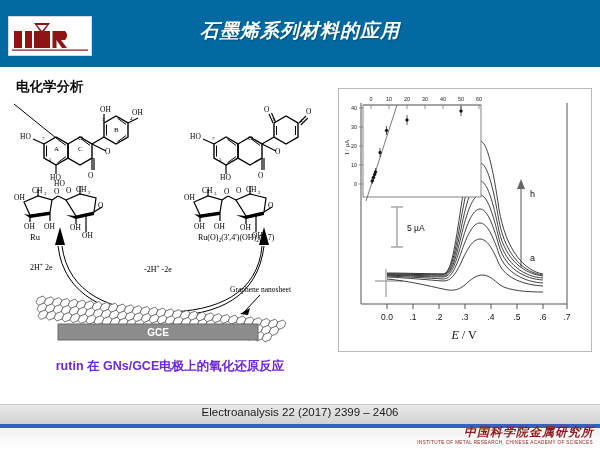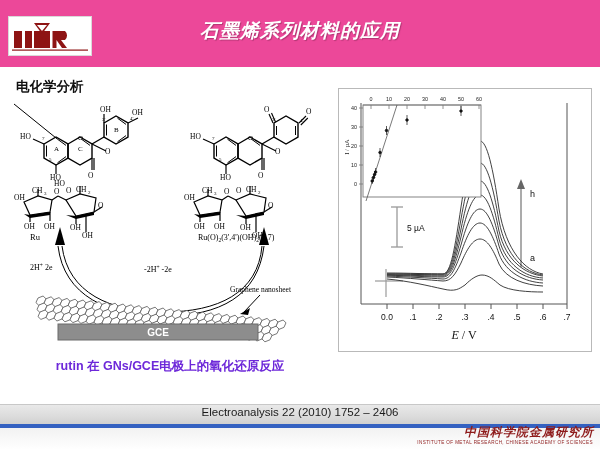--- a/index.html
+++ b/index.html
@@ -4,21 +4,21 @@
 <style>
   html,body{margin:0;padding:0;}
   body{
     width:600px;height:450px;background:#ffffff;
     font-family:"Liberation Sans", sans-serif;
     overflow:hidden;position:relative;
   }
   #slide{position:absolute;left:0;top:0;width:600px;height:450px;background:#fff;}
 
   
-  .header{position:absolute;left:0;top:0;width:600px;height:67px;background:#ec4899;}
+  .header{position:absolute;left:0;top:0;width:600px;height:67px;background:#0369a1;}
   .logo-box{position:absolute;left:8px;top:16px;width:82px;height:38px;background:#fff;
             border:1px solid #d9d9d9;overflow:hidden;}
   .logo-inner{position:absolute;left:3px;top:3px;width:76px;height:32px;}
   .header-title{position:absolute;left:0;top:18px;width:600px;text-align:center;
       color:#ffffff;font-style:italic;font-weight:bold;font-size:19px;letter-spacing:1px;
       text-shadow:1px 1px 1px rgba(0,0,0,.25);}
 
   
   .subtitle{position:absolute;left:16px;top:78px;font-size:13.5px;font-weight:bold;color:#111;}
 
@@ -489,18 +489,18 @@
             <circle cx="122.0" cy="22" r="1.3"></circle>
         </g>
       </g>
     </svg>
   </div>
 
   <div class="cap cap-left">rutin 在 GNs/GCE电极上的氧化还原反应</div>
 
   <div class="footer-grad"></div>
   <div class="footer-bar"></div>
-  <div class="footer-text">Electroanalysis 22 (2010) 1752 – 2406</div>
+  <div class="footer-text">Electroanalysis 22 (2017) 2399 – 2406</div>
   <div class="footer-blue"></div>
   <div class="org-cn">中国科学院金属研究所</div>
   <div class="org-en">INSTITUTE OF METAL RESEARCH, CHINESE ACADEMY OF SCIENCES</div>
 
 </div>
 
 </body></html>

